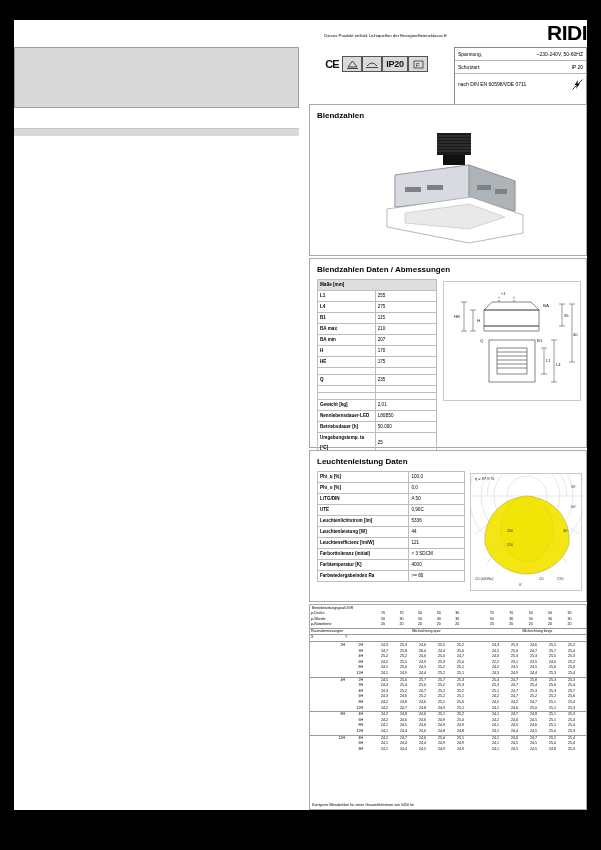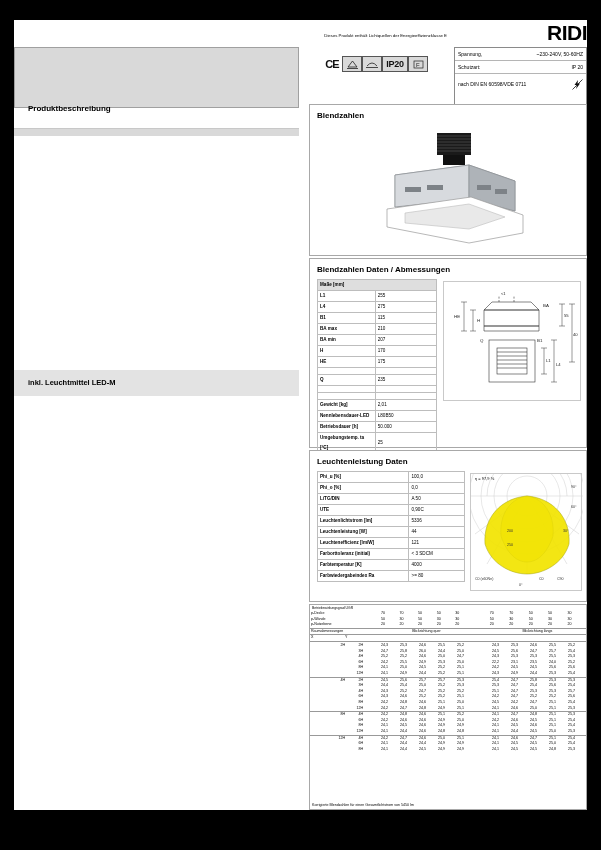--- a/index.html
+++ b/index.html
@@ -197,29 +197,23 @@
       <span>nach DIN EN 60598/VDE 0711</span>
       <span class="bolt">
         <svg width="11" height="11" viewBox="0 0 11 11">
             <path d="M6 1 L2.5 6 H5 L4 10 L8 4.5 H5.5 Z" fill="#111"></path>
             <line x1="0.5" y1="10.5" x2="10.5" y2="0.5" stroke="#111" stroke-width="0.8"></line>
           </svg>
       </span>
     </div>
   </div>
 
-  <div class="block-beschreibung">
-    <div class="panel-title" style="left:14px; top:0;">Produktbeschreibung</div>
-  </div>
   <div class="left-bar1"></div>
   <div class="left-grey"></div>
 
-  <div class="left-box-leuchtmittel">
-    <span>inkl. Leuchtmittel LED-M</span>
-  </div>
 
   <div class="rpanel" id="produktbild">
     <div class="ptitle">Blendzahlen</div>
     <div class="prod-img">
       <svg width="170" height="118" viewBox="0 0 170 118">
 
         <rect x="72" y="4" width="34" height="22" fill="#1a1a1a"></rect>
         <g stroke="#555" stroke-width="0.7">
           <line x1="72" y1="7" x2="106" y2="7"></line>
             <line x1="72" y1="10" x2="106" y2="10"></line>

